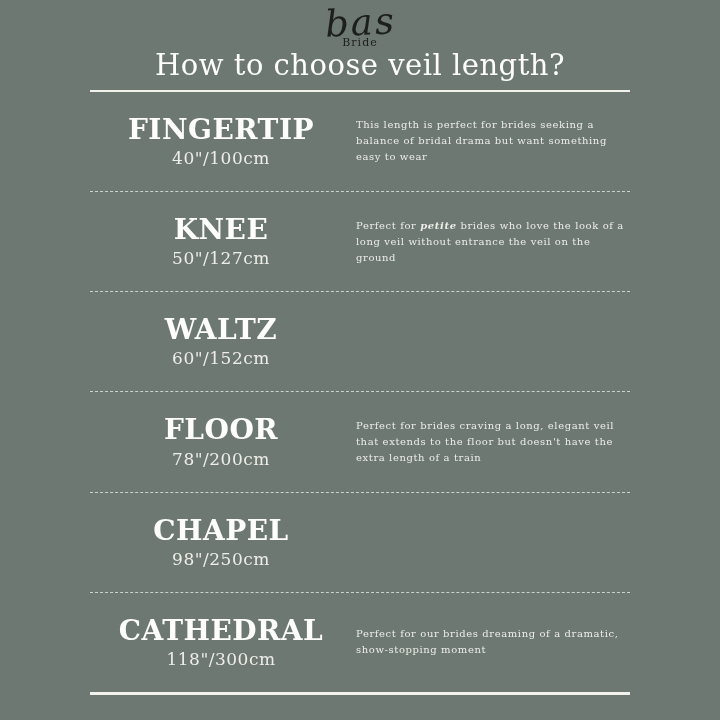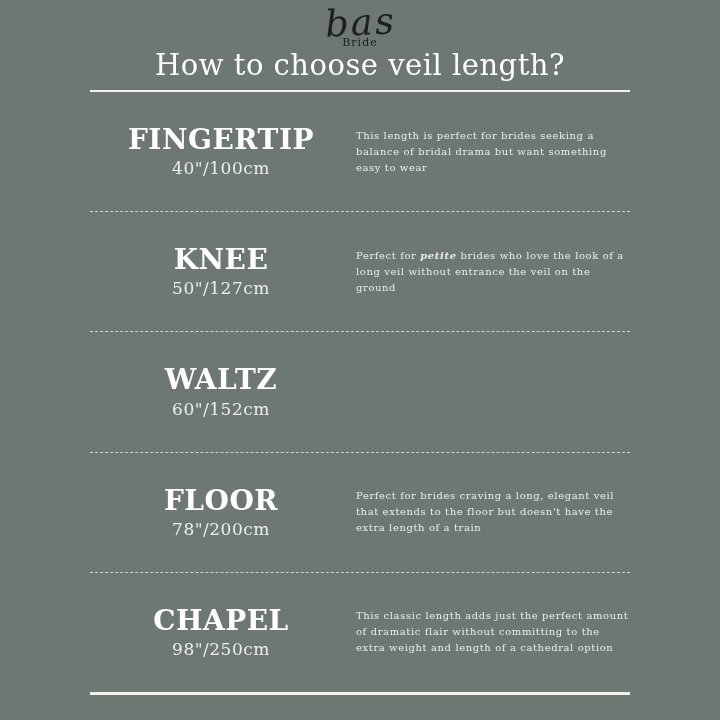--- a/index.html
+++ b/index.html
@@ -138,21 +138,27 @@
       <div class="row-size">78"/200cm</div>
     </div>
     <div class="row-desc"><span class="d-before">Perfect for brides craving a long, elegant veil that extends to the floor but doesn't have the extra length of a train</span><span class="d-em"></span><span class="d-after"></span></div>
   </section>
 
   <section class="row">
     <div class="row-left">
       <h2 class="row-name">CHAPEL</h2>
       <div class="row-size">98"/250cm</div>
     </div>
-    <div class="row-desc"><span class="d-before">This classic length adds just the perfect amount of dramatic flair without committing to the extra weight and length of a cathedral option</span><span class="d-em"></span><span class="d-after"></span></div>
   </section>
 
+  <section class="row">
+    <div class="row-left">
+      <h2 class="row-name">CATHEDRAL</h2>
+      <div class="row-size">118"/300cm</div>
+    </div>
+    <div class="row-desc"><span class="d-before">Perfect for our brides dreaming of a dramatic, show-stopping moment</span><span class="d-em"></span><span class="d-after"></span></div>
+  </section>
 
 </div>
 
   <hr class="rule rule-thick">
 
 </div>
 
 </body></html>

